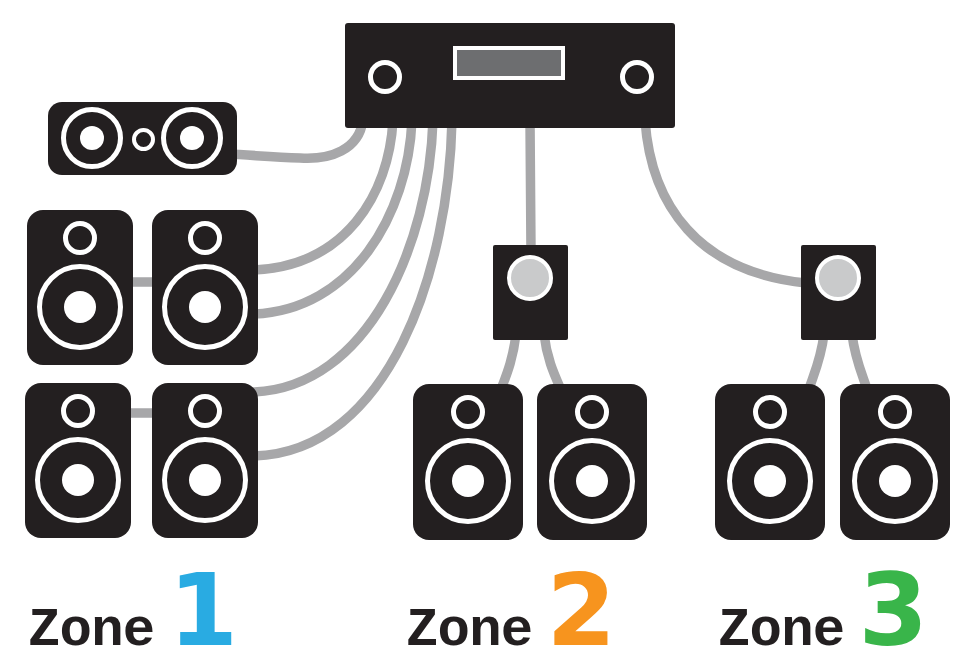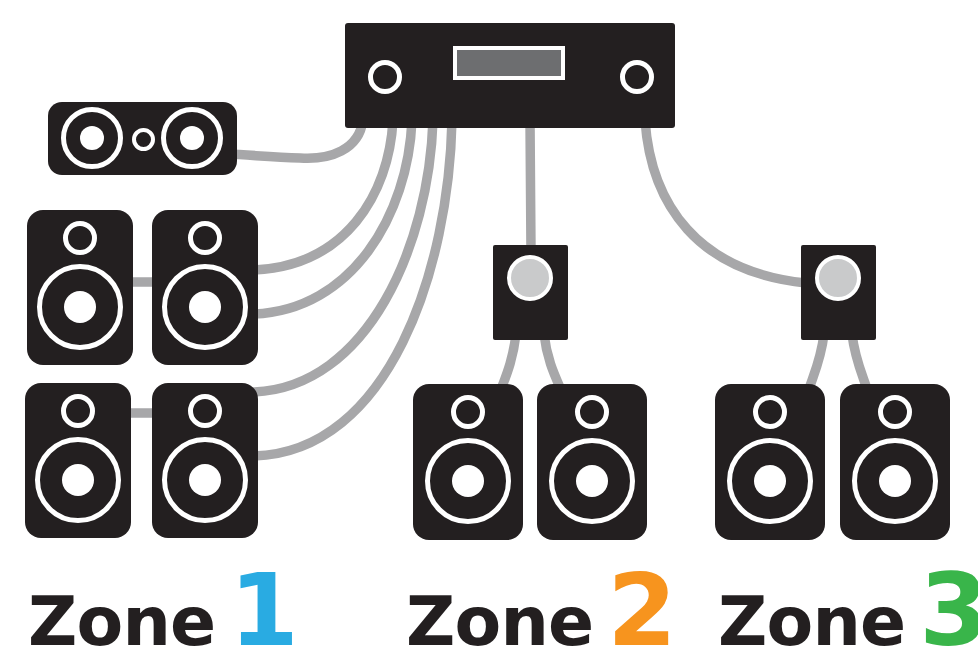--- a/index.html
+++ b/index.html
@@ -70,21 +70,21 @@
   .volknob{
     position:absolute;left:14px;top:10px;width:46px;height:46px;
     background:var(--knob);border:4px solid #fff;border-radius:50%;box-sizing:border-box;
   }
 
   
   .zone-label{
     position:absolute;top:552px;z-index:3;color:var(--ink);
     font-weight:bold;white-space:nowrap;letter-spacing:-0.05em;
   }
-  .zword{font-size:68px;}
+  .zword{font-size:54px;font-family:Liberation Mono, monospace;}
   .znum{font-size:100px;margin-left:14px;letter-spacing:0;}
 </style>
 </head>
 <body>
 
 <div class="stage">
 
   <svg class="cables" width="978" height="665" viewBox="0 0 978 665">
     <path class="cable" d="M 363 120 C 359 150 330 160 300 158 C 272 157 250 155 228 154"></path>
     <path class="cable" d="M 393 120 C 389 195 345 266 254 270"></path>

